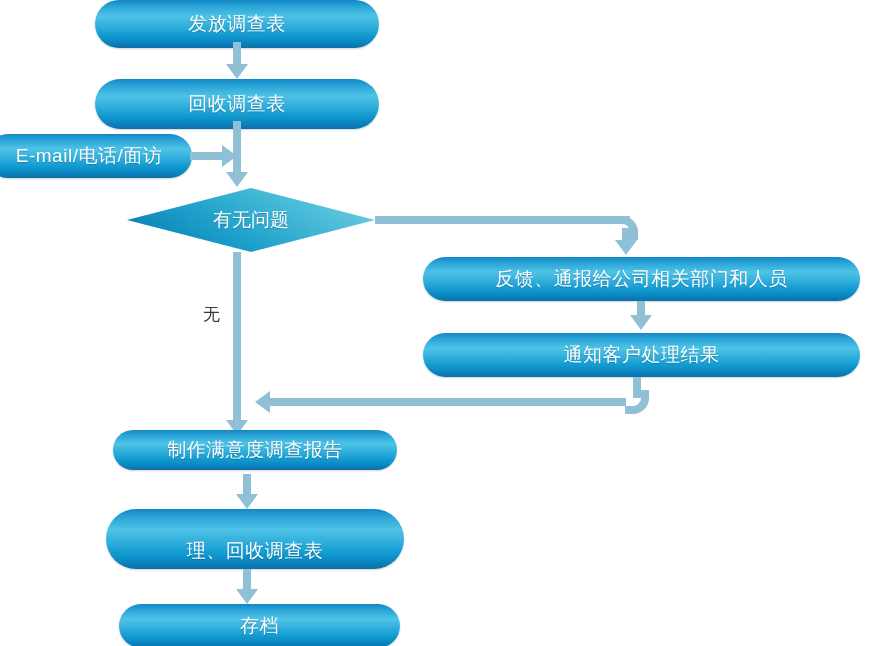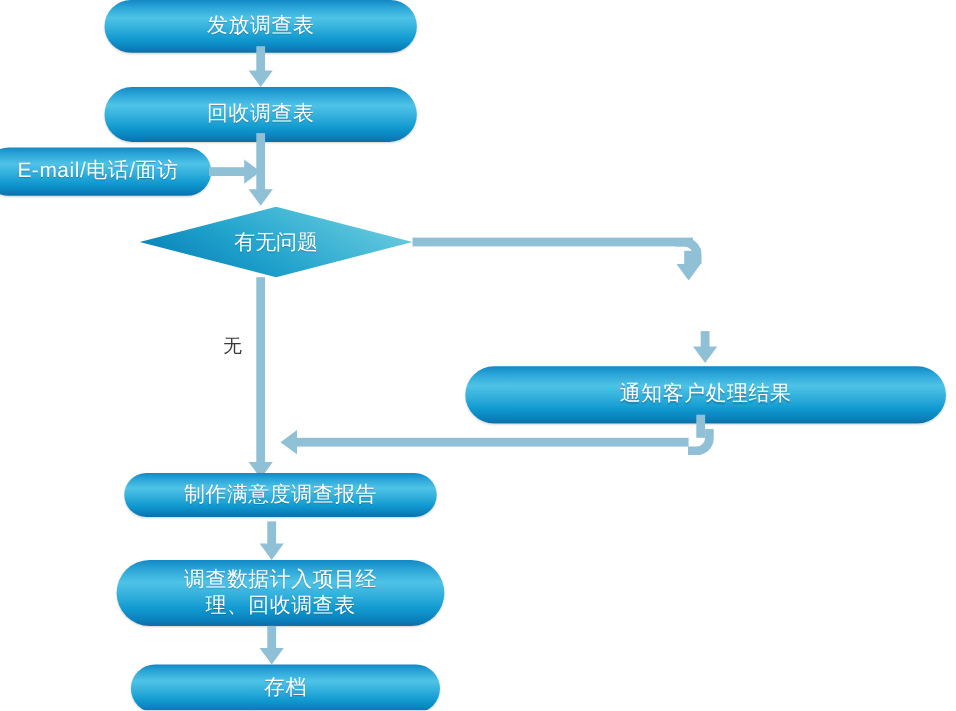--- a/index.html
+++ b/index.html
@@ -149,43 +149,46 @@
 
   <div class="conn h" style="left:375px; top:216px; width:255px;"></div>
   <div class="elbow tr" style="left:614px; top:216px; width:16px; height:16px;"></div>
   <div class="conn v" style="left:622px; top:228px; height:16px;"></div>
   <div class="arrow down" style="left:615px; top:240px;"></div>
 
   <div class="conn v" style="left:233px; top:252px; height:174px;"></div>
   <div class="arrow down" style="left:226px; top:420px;"></div>
   <div class="branch-label" style="left:203px; top:303px;">无</div>
 
+  <div class="node" style="left:423px; top:257px; width:437px; height:44px; font-size:19px;">
+    <span class="lbl">反馈、通报给公司相关部门和人员</span>
+  </div>
 
   <div class="conn v" style="left:637px; top:301px; height:18px;"></div>
   <div class="arrow down" style="left:630px; top:315px;"></div>
 
-  <div class="node" style="left:423px; top:333px; width:437px; height:52px; font-size:19px;">
+  <div class="node" style="left:423px; top:333px; width:437px; height:44px; font-size:19px;">
     <span class="lbl">通知客户处理结果</span>
   </div>
 
   <div class="conn v" style="left:633px; top:377px; height:21px;"></div>
   <div class="elbow bl" style="left:625px; top:390px; width:16px; height:16px;"></div>
   <div class="conn h" style="left:268px; top:398px; width:358px;"></div>
   <div class="arrow left" style="left:255px; top:391px;"></div>
 
   <div class="node" style="left:113px; top:430px; width:284px; height:40px; font-size:19px;">
     <span class="lbl">制作满意度调查报告</span>
   </div>
 
   <div class="conn v" style="left:243px; top:474px; height:24px;"></div>
   <div class="arrow down" style="left:236px; top:494px;"></div>
 
   <div class="node" style="left:106px; top:509px; width:298px; height:60px; font-size:19px;">
     <span class="lbl">
-      <span>调查数据计入项目经</span><br>
+      <br>
       <span>理、回收调查表</span>
     </span>
   </div>
 
   <div class="conn v" style="left:243px; top:569px; height:24px;"></div>
   <div class="arrow down" style="left:236px; top:589px;"></div>
 
   <div class="node" style="left:119px; top:604px; width:281px; height:44px; font-size:19px;">
     <span class="lbl">存档</span>
   </div>

